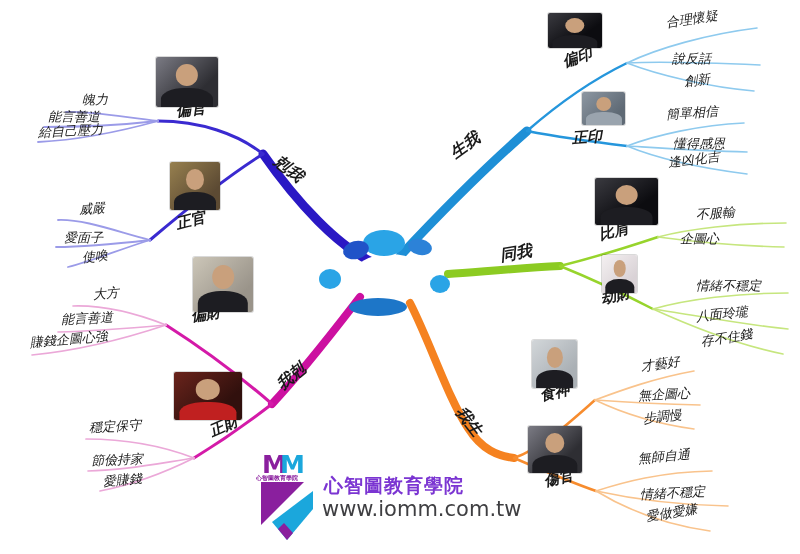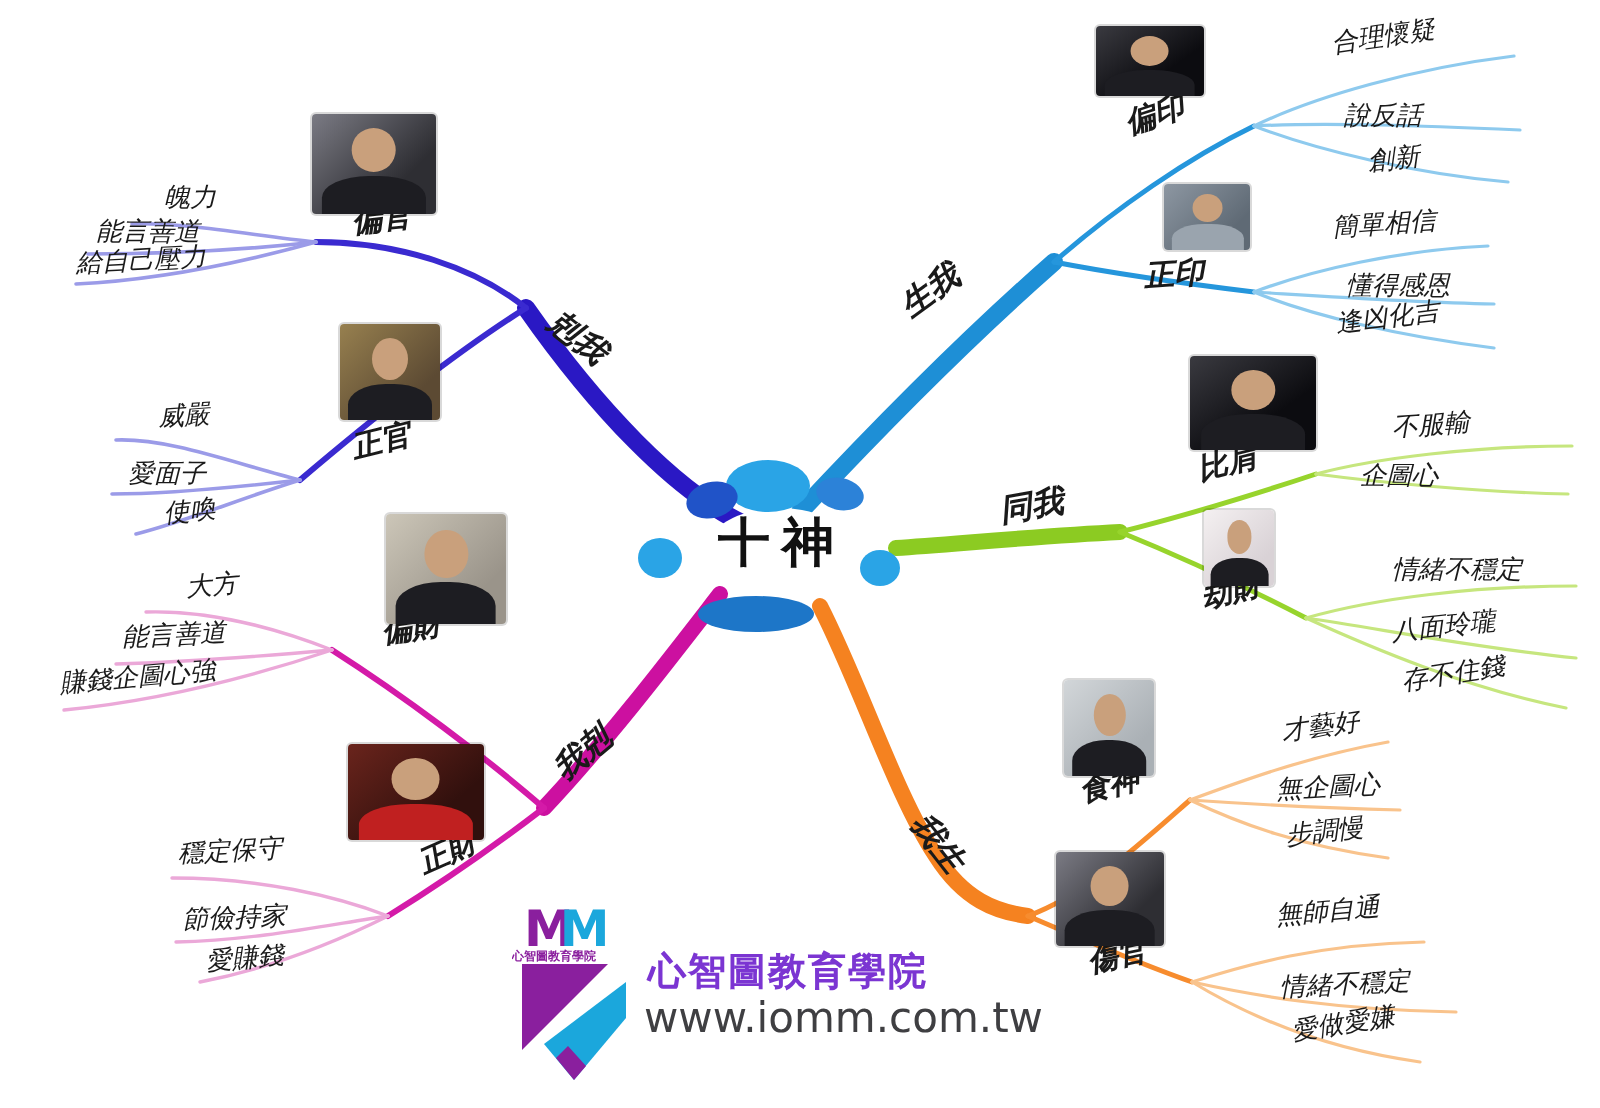--- a/index.html
+++ b/index.html
@@ -111,21 +111,20 @@
       <ellipse cx="390" cy="277" rx="38" ry="23" fill="#ffffff"></ellipse>
       <ellipse cx="384" cy="243" rx="21" ry="13" fill="#2aa4e6"></ellipse>
       <ellipse cx="356" cy="250" rx="13" ry="9" fill="#2053c8" transform="rotate(-14 356 250)"></ellipse>
       <ellipse cx="420" cy="247" rx="12" ry="8" fill="#2c82d8" transform="rotate(12 420 247)"></ellipse>
       <ellipse cx="330" cy="279" rx="11" ry="10" fill="#2aa4e6"></ellipse>
       <ellipse cx="440" cy="284" rx="10" ry="9" fill="#2aa4e6"></ellipse>
       <ellipse cx="378" cy="307" rx="29" ry="9" fill="#1d76c8"></ellipse>
     </g>
   </svg>
 
-  <div class="center-title">十神</div>
 
   <div class="lbl branch" style="left:276px;top:150px;transform:rotate(38deg);">剋我</div>
   <div class="lbl branch" style="left:452px;top:146px;transform:rotate(-36deg);">生我</div>
   <div class="lbl branch" style="left:500px;top:247px;transform:rotate(-10deg);">同我</div>
   <div class="lbl branch" style="left:459px;top:400px;transform:rotate(52deg);">我生</div>
   <div class="lbl branch" style="left:279px;top:378px;transform:rotate(-40deg);">我剋</div>
 
   <div class="lbl node" style="left:176px;top:103px;transform:rotate(-6deg);">偏官</div>
   <div class="lbl leaf" style="left:82px;top:93px;">魄力</div>
   <div class="lbl leaf" style="left:48px;top:110px;">能言善道</div>

